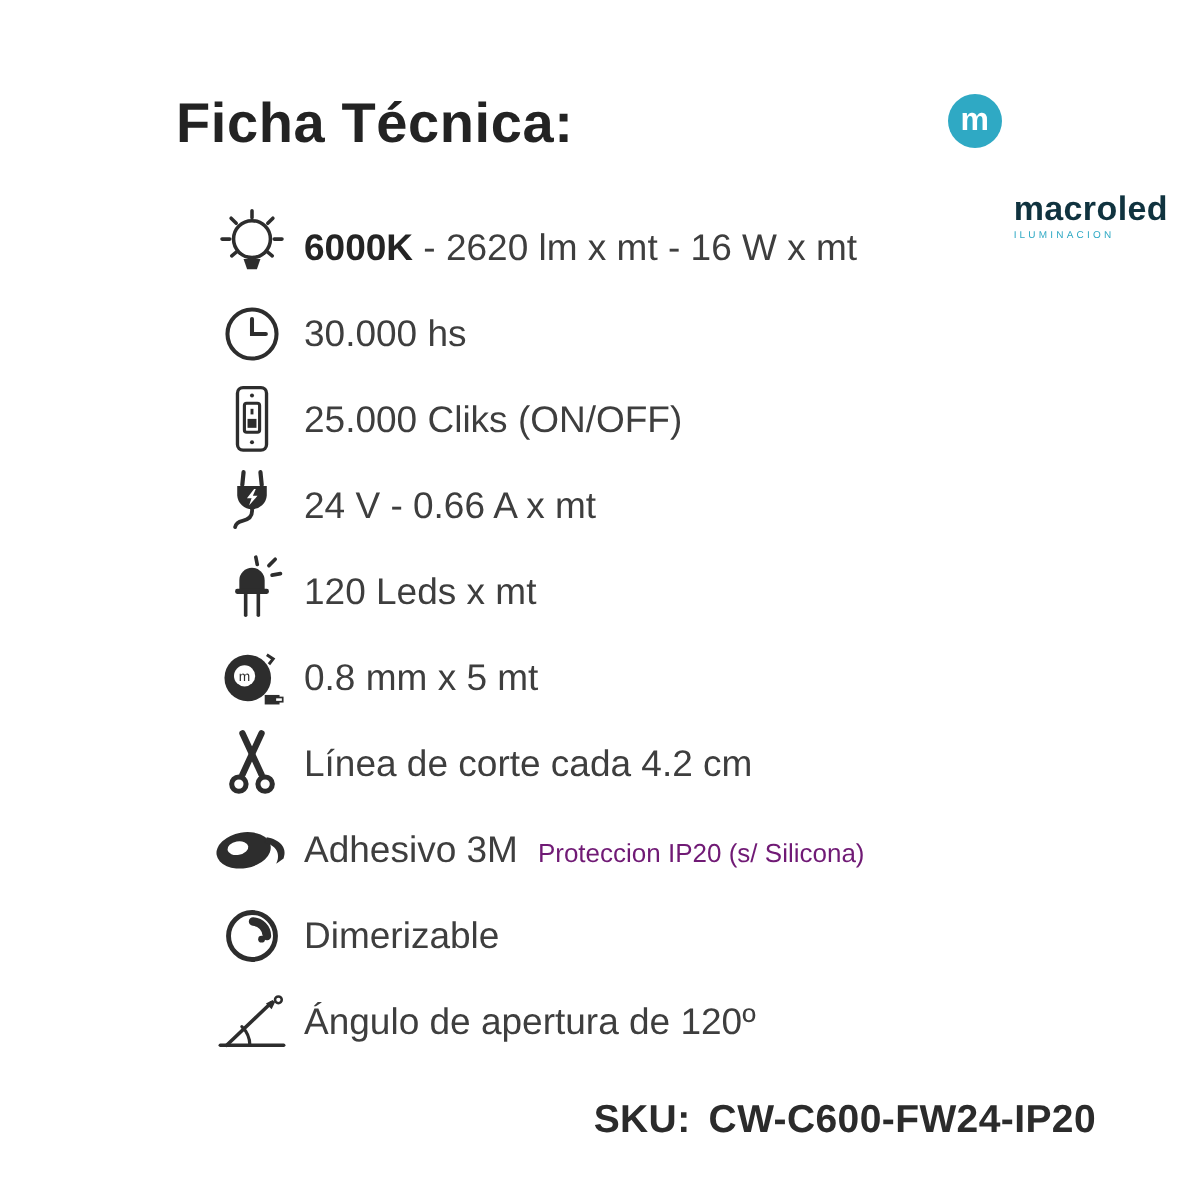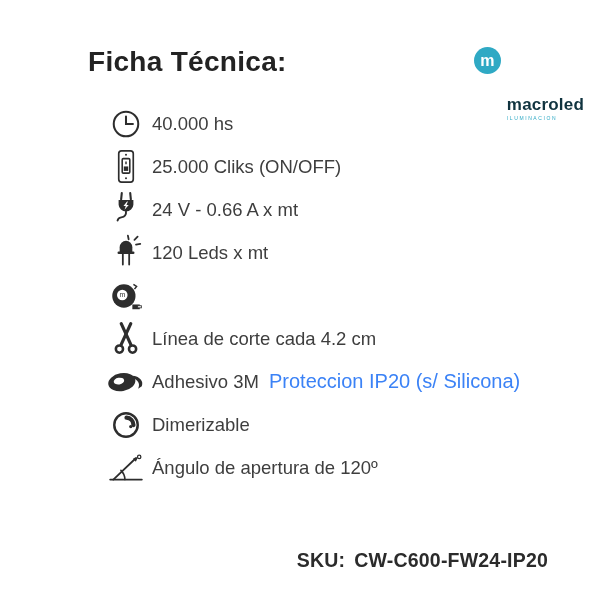--- a/index.html
+++ b/index.html
@@ -19,50 +19,66 @@
   }
   .logo-textwrap{display:flex;flex-direction:column;align-items:flex-start;padding-top:3px;}
   .logo-brand{font-size:17px;font-weight:700;color:#10333f;letter-spacing:.2px;line-height:1;margin-top:46px;}
   .logo-tagline{font-size:5px;color:#2fa9c4;letter-spacing:1.6px;text-transform:uppercase;margin-top:2px;}
   .spec-list{position:absolute;top:102px;left:100px;right:14px;}
   .row{display:flex;align-items:center;height:43px;}
   .icon-cell{width:52px;display:flex;align-items:center;justify-content:center;flex:0 0 52px;}
   .icon-cell svg{display:block;}
   .row-text{font-size:18.5px;color:#3e3e3e;white-space:nowrap;}
   .row-text b{font-weight:600;color:#242424;}
-  .row-text .second{font-size:20px;margin-left:10px;color:#3b82f6;}
+  .row-text .second{font-size:13px;margin-left:10px;color:#701a75;}
   .sku{position:absolute;top:549px;right:52px;font-size:19.5px;font-weight:700;color:#2b2b2b;letter-spacing:.2px;}
   .sku .sku-label{margin-right:9px;}
 </style>
 </head>
 <body>
 
 <div class="page">
 
   <div class="title">Ficha Técnica:</div>
 
   <div class="logo">
     <div class="logo-circle">m</div>
     <div class="logo-textwrap">
       <div class="logo-brand">macroled</div>
       <div class="logo-tagline">iluminacion</div>
     </div>
   </div>
 
   <div class="spec-list">
 
+    <div class="row">
+      <span class="icon-cell">
+        <svg width="38" height="40" viewBox="0 0 34 36" fill="none" stroke="#2d2d2d" stroke-width="1.6" stroke-linecap="round">
+          <circle cx="17" cy="14" r="8.3"></circle>
+          <path d="M13.2,23 h7.6 l-1.6,4.6 h-4.4 z" fill="#2d2d2d" stroke="none"></path>
+          <line x1="17" y1="1.2" x2="17" y2="4.4"></line>
+          <line x1="7.6" y1="4.6" x2="9.9" y2="6.9"></line>
+          <line x1="26.4" y1="4.6" x2="24.1" y2="6.9"></line>
+          <line x1="3.5" y1="14" x2="7" y2="14"></line>
+          <line x1="27" y1="14" x2="30.5" y2="14"></line>
+          <line x1="7.9" y1="21.5" x2="10.2" y2="19.6"></line>
+          <line x1="26.1" y1="21.5" x2="23.8" y2="19.6"></line>
+        </svg>
+      </span>
+      <span class="row-text"><b>6000K</b><span> - 2620 lm x mt - 16 W x mt</span></span>
+    </div>
 
     <div class="row">
       <span class="icon-cell">
         <svg width="32" height="32" viewBox="0 0 30 30" fill="none" stroke="#2d2d2d" stroke-width="1.9" stroke-linecap="round">
           <circle cx="15" cy="15" r="11.5"></circle>
           <path d="M15,8 V15 H21.5"></path>
         </svg>
       </span>
-      <span class="row-text">40.000 hs</span>
+      <span class="row-text">30.000 hs</span>
     </div>
 
     <div class="row">
       <span class="icon-cell">
         <svg width="34" height="38" viewBox="0 0 30 34" fill="none" stroke="#2d2d2d" stroke-width="1.5">
           <rect x="8.5" y="2.5" width="13" height="28" rx="2.5"></rect>
           <circle cx="15" cy="6" r="0.9" fill="#2d2d2d" stroke="none"></circle>
           <circle cx="15" cy="27" r="0.9" fill="#2d2d2d" stroke="none"></circle>
           <rect x="11.6" y="9.5" width="6.8" height="13" rx="1" stroke-width="1.4"></rect>
           <line x1="15" y1="12" x2="15" y2="14.5" stroke-width="1.3"></line>
@@ -104,20 +120,21 @@
       <span class="icon-cell">
         <svg width="36" height="36" viewBox="0 0 34 32" fill="none">
           <path d="M24,5 l3,2 l-2,2.5" stroke="#2d2d2d" stroke-width="1.4" fill="none"></path>
           <circle cx="15" cy="16" r="11" fill="#2d2d2d"></circle>
           <circle cx="13.5" cy="15" r="5" fill="#ffffff"></circle>
           <text x="13.5" y="17.3" font-size="6.5" text-anchor="middle" fill="#2d2d2d" font-family="inherit">m</text>
           <rect x="23" y="24" width="7" height="4.5" fill="#2d2d2d"></rect>
           <rect x="28" y="25.2" width="3.5" height="2" fill="#ffffff" stroke="#2d2d2d" stroke-width="0.8"></rect>
         </svg>
       </span>
+      <span class="row-text">0.8 mm x 5 mt</span>
     </div>
 
     <div class="row">
       <span class="icon-cell">
         <svg width="32" height="36" viewBox="0 0 30 34" fill="none" stroke="#2d2d2d" stroke-linecap="round">
           <line x1="10.5" y1="2.5" x2="19.5" y2="22" stroke-width="3"></line>
           <line x1="19.5" y1="2.5" x2="10.5" y2="22" stroke-width="3"></line>
           <circle cx="8.8" cy="26.5" r="3.4" stroke-width="2.4"></circle>
           <circle cx="21.2" cy="26.5" r="3.4" stroke-width="2.4"></circle>
         </svg>

